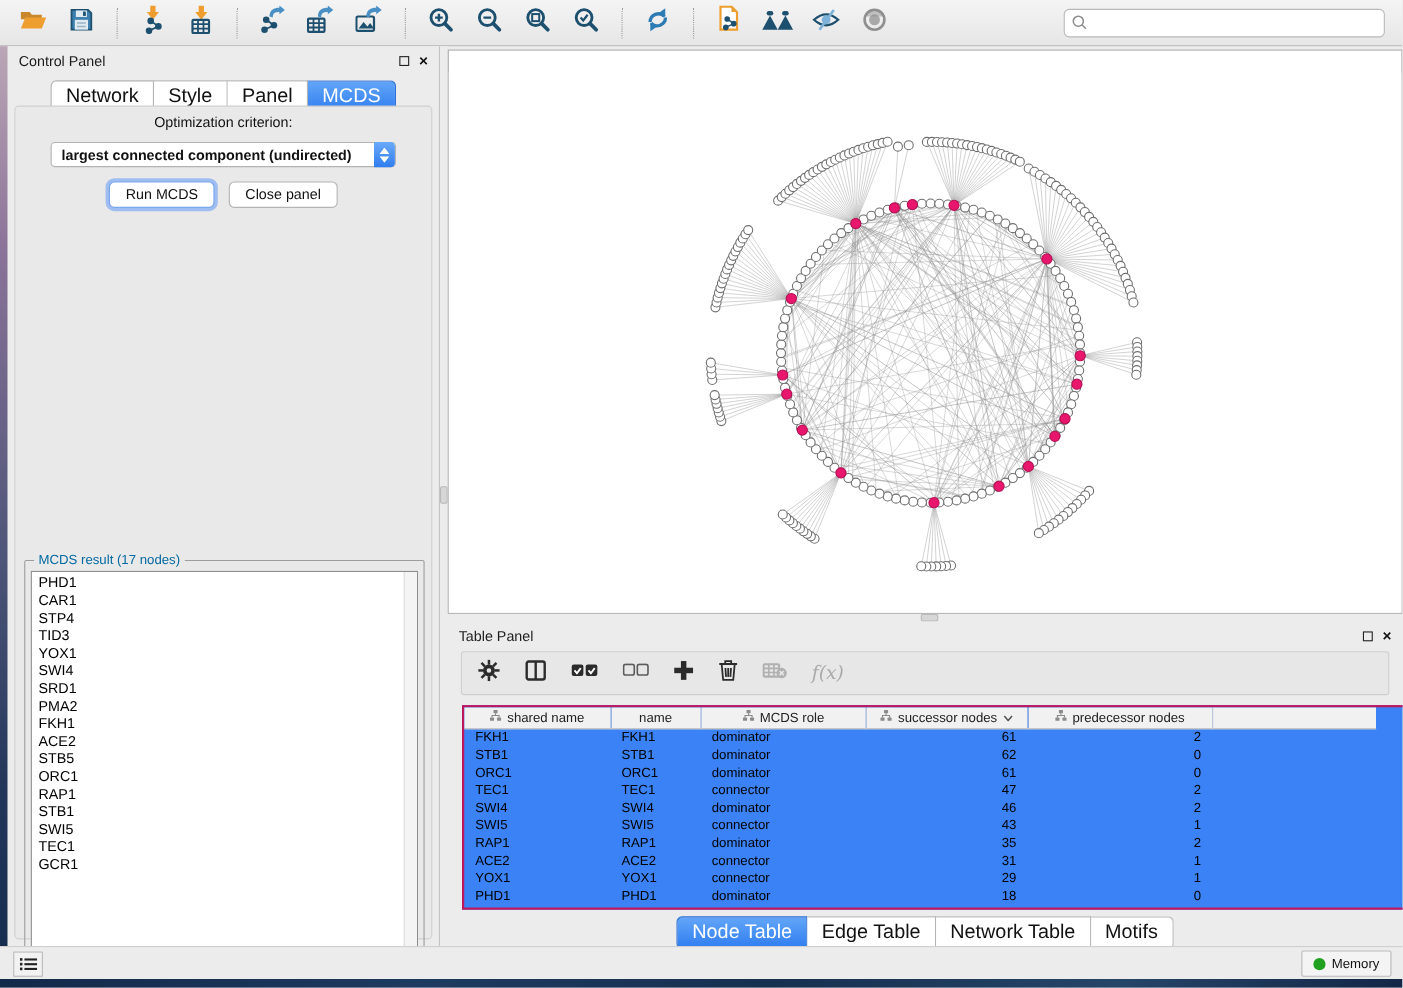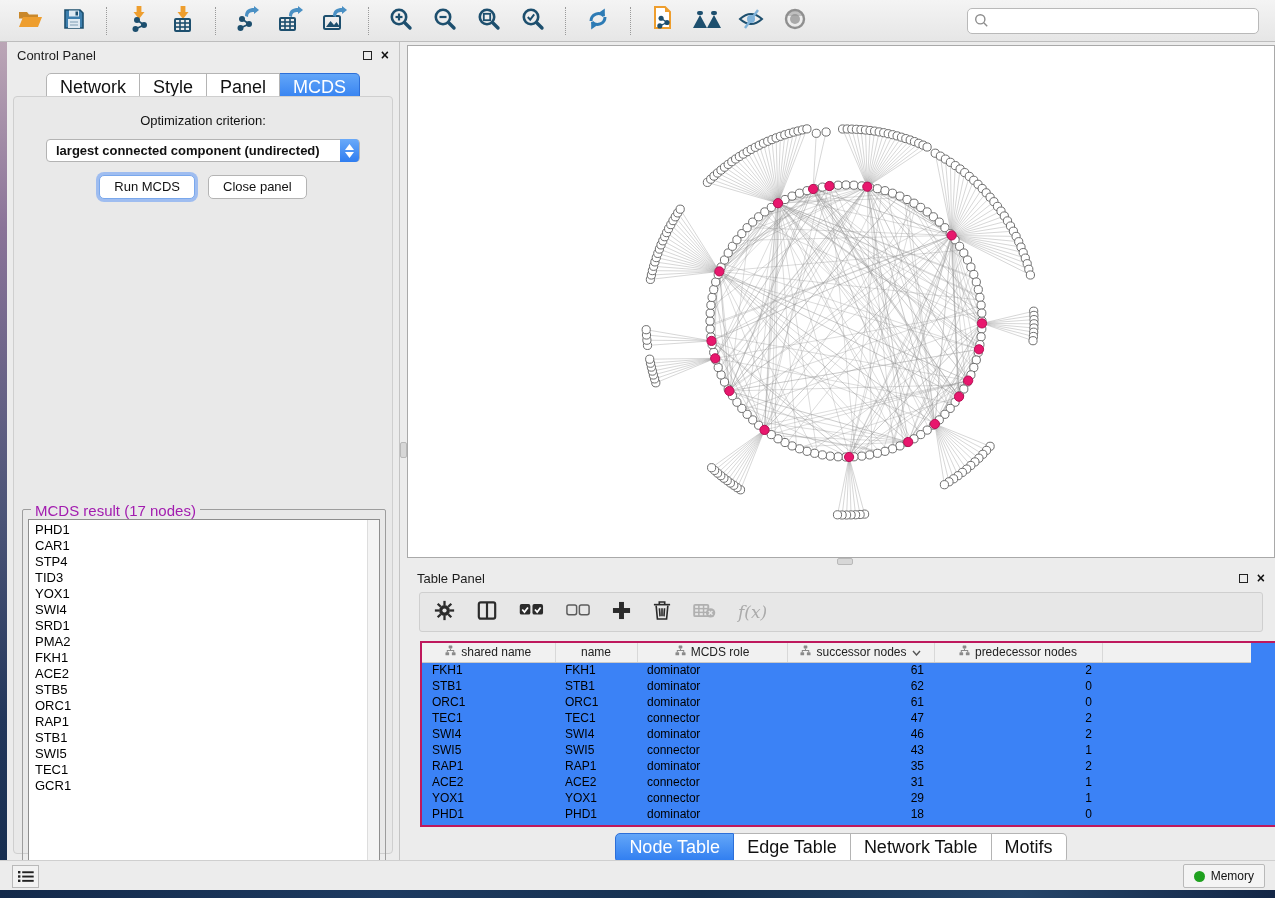--- a/index.html
+++ b/index.html
@@ -41,35 +41,35 @@
   .float-box { width:9px; height:9px; border:1.5px solid #222; display:inline-block; }
   .close-x { font-size:14px; font-weight:bold; color:#111; line-height:10px; }
   .cp-tabs { position:absolute; left:0; top:31px; width:100%; display:flex; justify-content:center; }
   .seg-tab { font-size:18px; padding:3px 13px 4px; background:#fff; border:1px solid #b4b4b4;
     border-left:none; color:#111; cursor:default; }
   .seg-tab:first-child { border-left:1px solid #b4b4b4; border-radius:5px 0 0 5px; }
   .seg-tab:last-child { border-radius:0 5px 5px 0; }
   .seg-tab.sel { background:linear-gradient(#63a6f8,#2e7cf0); color:#fff; border-color:#2c6fd8; }
   .cp-body { position:absolute; left:6px; top:54px; width:380px; height:758px;
     background:#e9e9e9; border:1px solid #cfcfcf; border-radius:4px; }
-  .opt-label { text-align:center; margin-top:16px; font-size:13px; color:#111; }
+  .opt-label { text-align:center; margin-top:6px; font-size:13px; color:#111; }
   .combo { position:relative; width:314px; height:23px; margin:11px auto 0; background:#fff;
     border:1px solid #b3b3b3; border-radius:4px; display:flex; align-items:center;font-weight:bold; }
   .combo .val { font-size:13px; padding-left:9px; color:#111; white-space:nowrap; }
   .combo .step { position:absolute; right:0; top:-1px; width:19px; height:23px; border-radius:0 4px 4px 0;
     background:linear-gradient(#6aaaf9,#2f7df0); display:flex; flex-direction:column;
     align-items:center; justify-content:center; gap:2px; }
   .btn-row { display:flex; justify-content:center; gap:13px; margin-top:13px; }
   .mac-btn { font-size:13px; padding:3px 14px 4px; background:#fff; border:1px solid #b4b4b4;
     border-radius:5px; color:#111; cursor:default; font-family:"Liberation Sans", sans-serif; }
   .mac-btn.focused { box-shadow:0 0 0 3px rgba(110,160,245,.6); border-color:#7aa8ec; }
   .groupbox { position:absolute; left:8px; top:412px; width:364px; height:372px;
     border:1px solid #9d9d9d; border-radius:2px; }
   .groupbox .legend { position:absolute; left:8px; top:-8px; background:#e9e9e9; padding:0 4px;
-    font-size:15px; color:#a21caf; }
+    font-size:12px; color:#0369a1; }
   .mcds-list { position:absolute; left:5px; top:9px; right:5px; bottom:5px; background:#fff;
     border:1px solid #8e8e8e; overflow:hidden; }
   .mcds-list .items { position:absolute; left:0; top:2px; right:13px; bottom:0; }
   .mcds-item { font-size:13px; line-height:16px; padding-left:6px; color:#000; }
   .vscroll-track { position:absolute; right:0; top:0; bottom:0; width:12px; background:#f4f4f4;
     border-left:1px solid #ddd; }
   
   .vsplit { position:absolute; left:400px; top:42px; width:7px; height:818px; background:#ececec; }
   .vsplit .handle { position:absolute; left:0; top:400px; width:7px; height:16px;
     background:#d7d7d7; border:1px solid #b9b9b9; border-radius:2px; }

